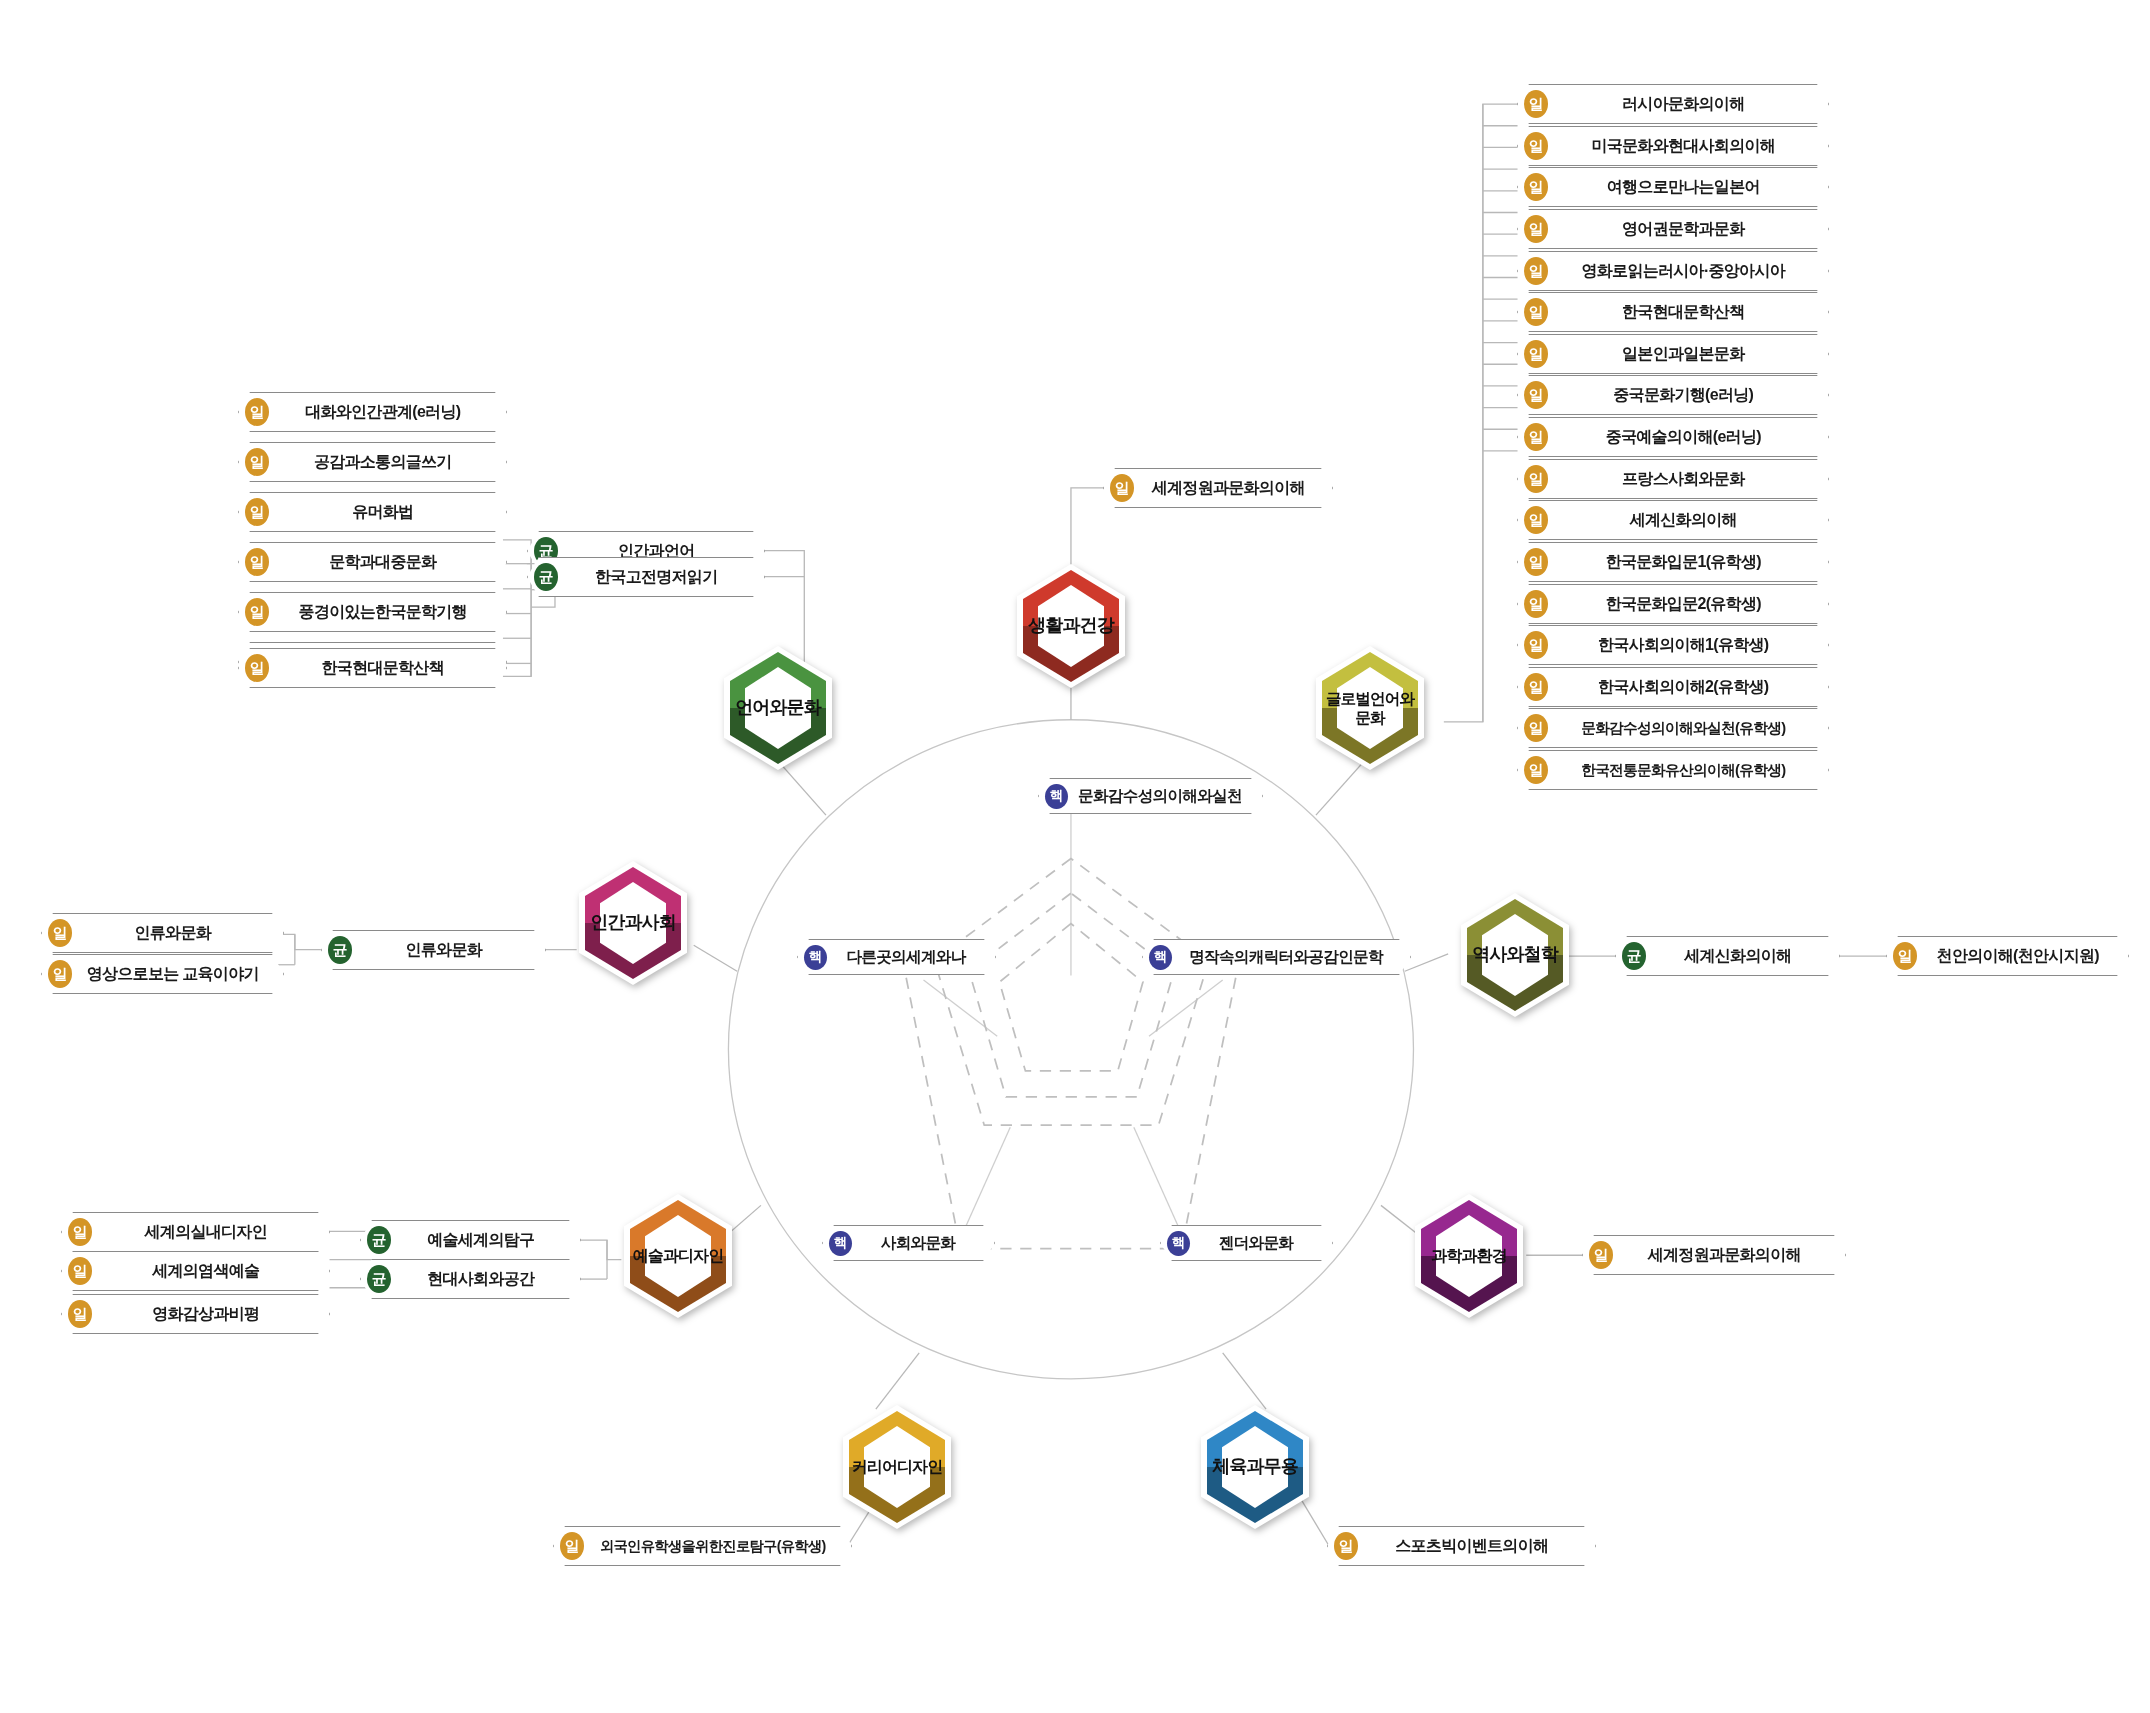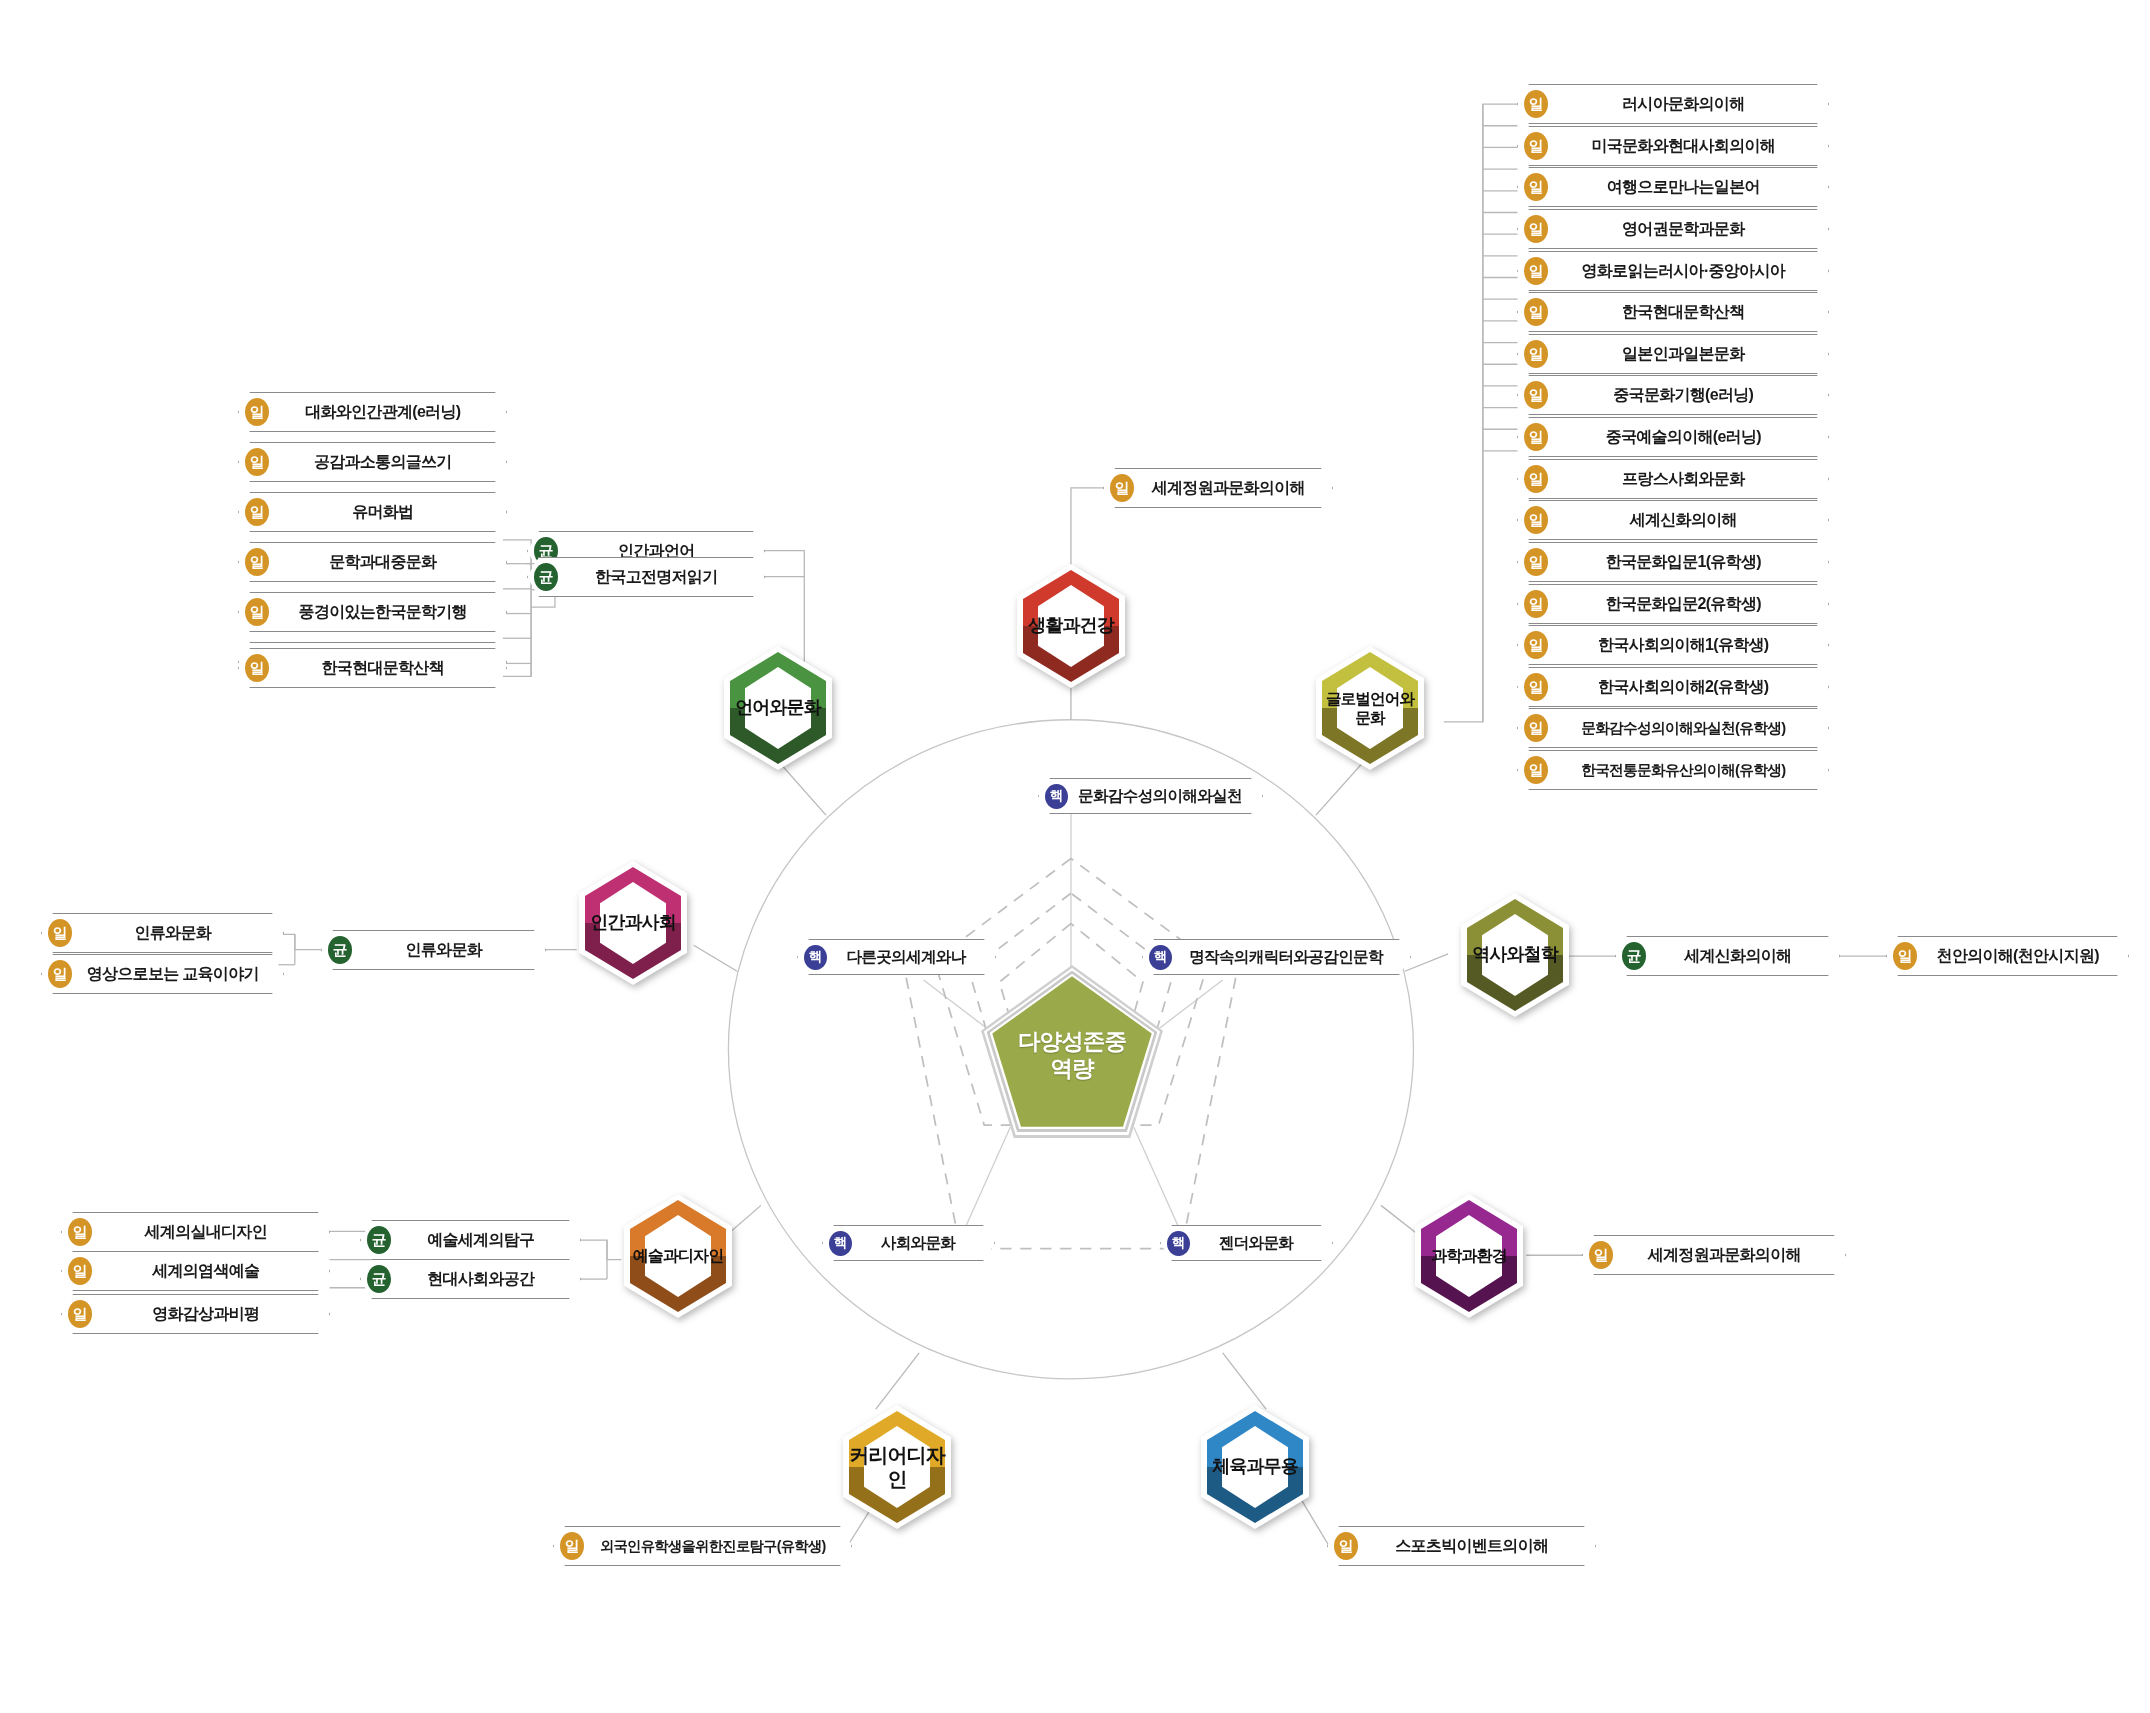--- a/index.html
+++ b/index.html
@@ -194,31 +194,20 @@
       <path d="M1140 2970 L760 2970"></path>
       <path d="M1140 2840 L1140 2970"></path>
 
       <path d="M1330 2190 L1250 2190"></path>
       <path d="M740 2190 L680 2190 L680 2155 L640 2155"></path>
       <path d="M680 2225 L640 2225"></path>
       <path d="M680 2155 L680 2225"></path>
     </g>
   </svg>
 
-  <div id="center-pent">
-    <div class="pent p1"></div>
-      <div class="pent p2"></div>
-    <div class="pent p3"></div>
-      <div class="pent p4"></div>
-    <div class="pent p5"></div>
-    <div class="ctr-label">
-      <span>다양성존중</span>
-      <span>역량</span>
-    </div>
-  </div>
 
   <div class="chip core" style="left:1038px; top:778px; width:225px;">
     <span class="badge haek">핵</span>
     <span class="ctext">문화감수성의이해와실천</span>
   </div>
   <div class="chip core" style="left:1142px; top:939px; width:269px;">
     <span class="badge haek">핵</span>
     <span class="ctext">명작속의캐릭터와공감인문학</span>
   </div>
   <div class="chip core" style="left:1160px; top:1225px; width:173px;">
@@ -304,21 +293,21 @@
     <div class="hlabel" style="font-size:16px">과학과환경</div>
   </div>
 
   <div class="hexnode" style="left:843px; top:1405px;">
     <div class="ring"></div>
     <div class="ringin">
         <div class="top" style="background:#e0aa28"></div>
         <div class="bot" style="background:#94701a"></div>
       </div>
     <div class="hole"></div>
-    <div class="hlabel" style="font-size:20px">커리어디자인</div>
+    <div class="hlabel" style="font-size:16px">커리어디자인</div>
   </div>
 
   <div class="hexnode" style="left:1201px; top:1405px;">
     <div class="ring"></div>
     <div class="ringin">
         <div class="top" style="background:#2f87c6"></div>
         <div class="bot" style="background:#1e5b84"></div>
       </div>
     <div class="hole"></div>
     <div class="hlabel">체육과무용</div>

